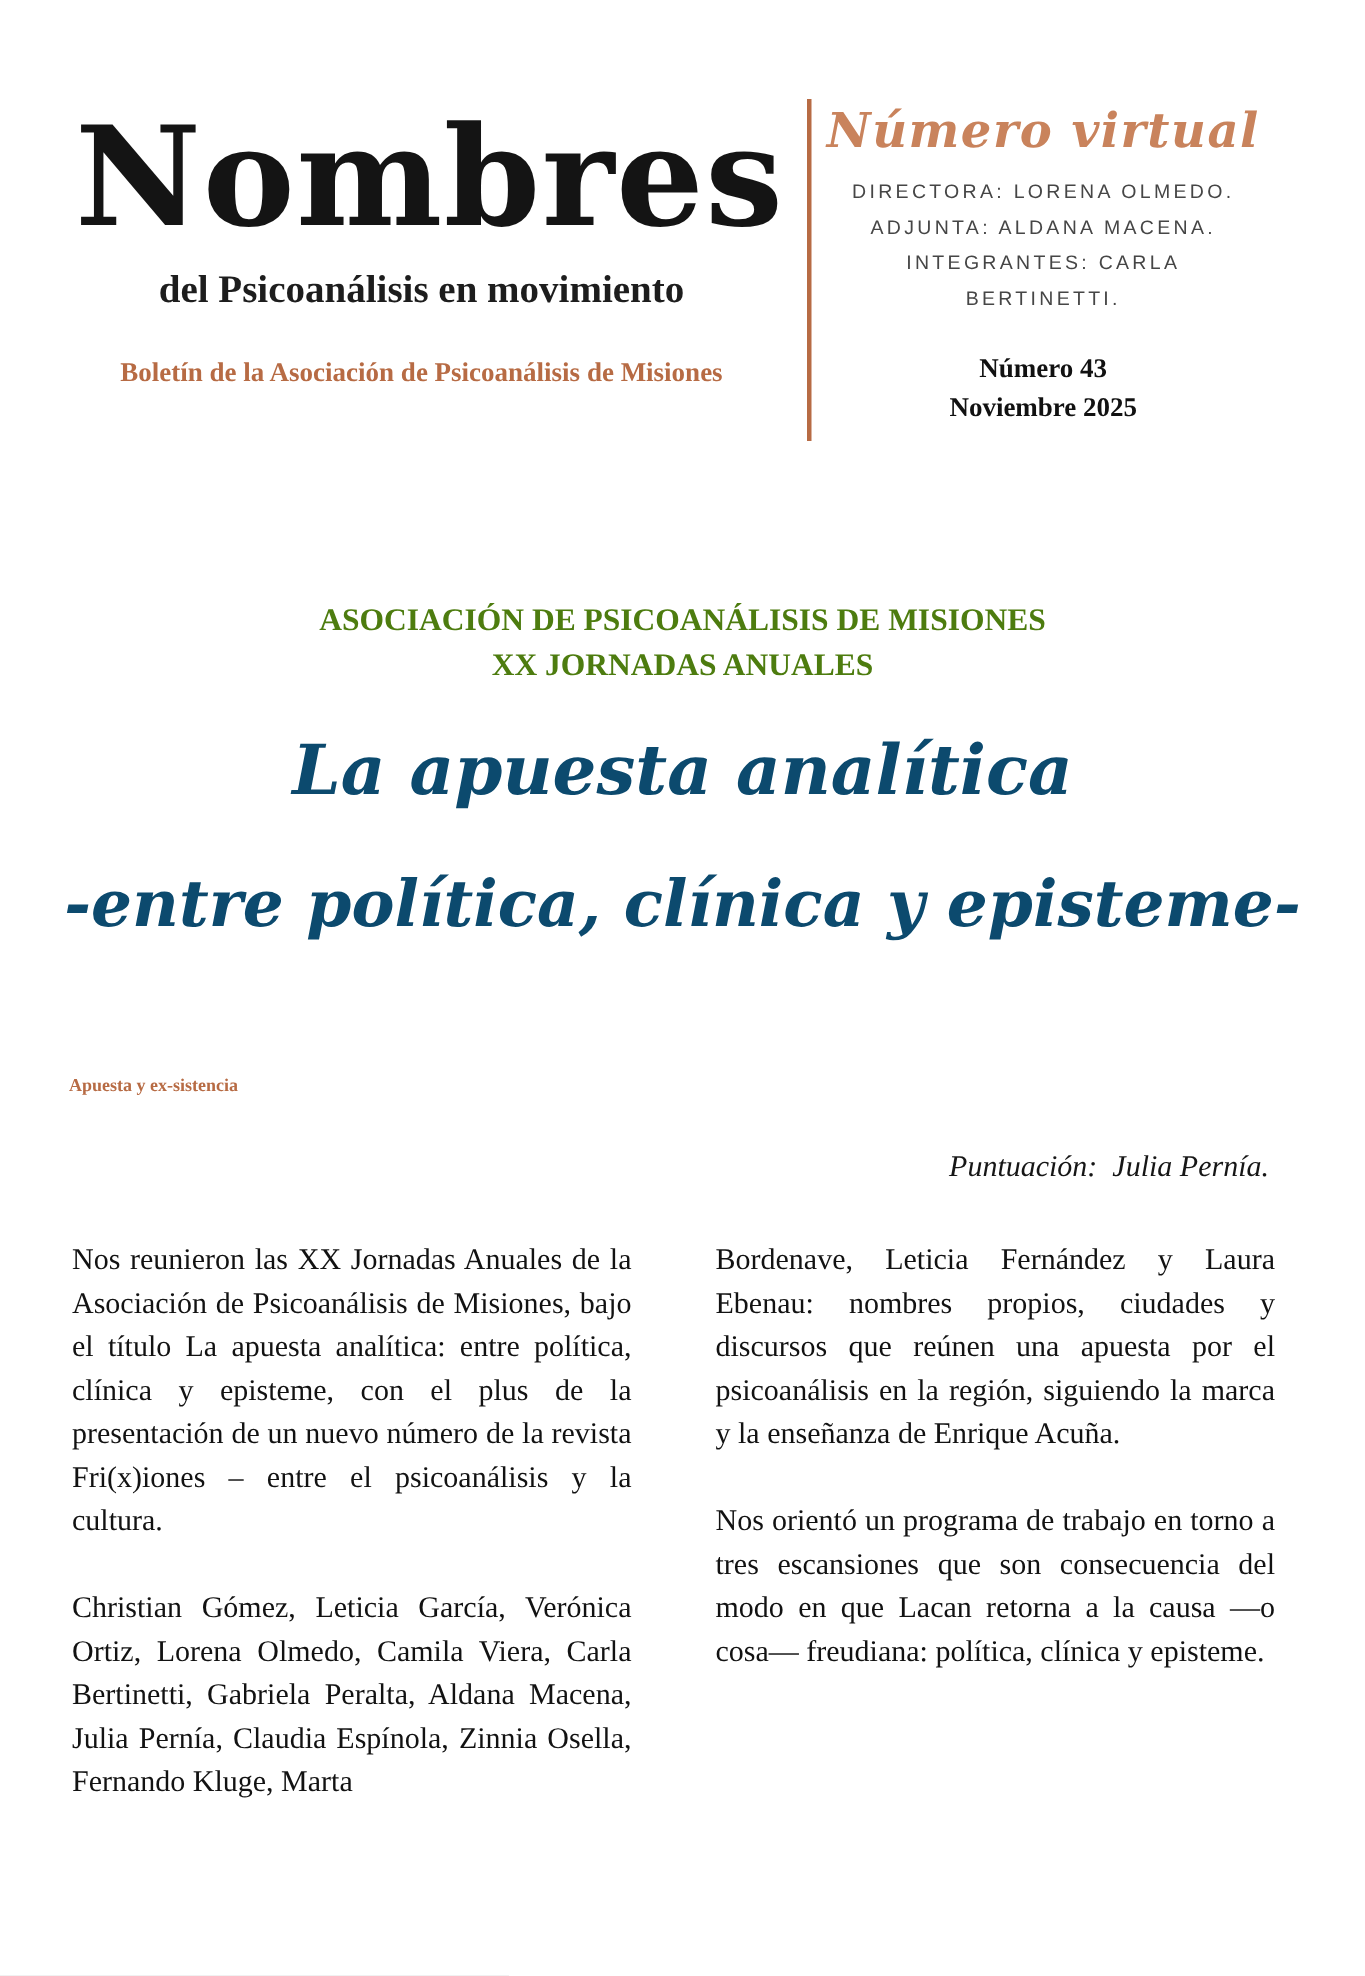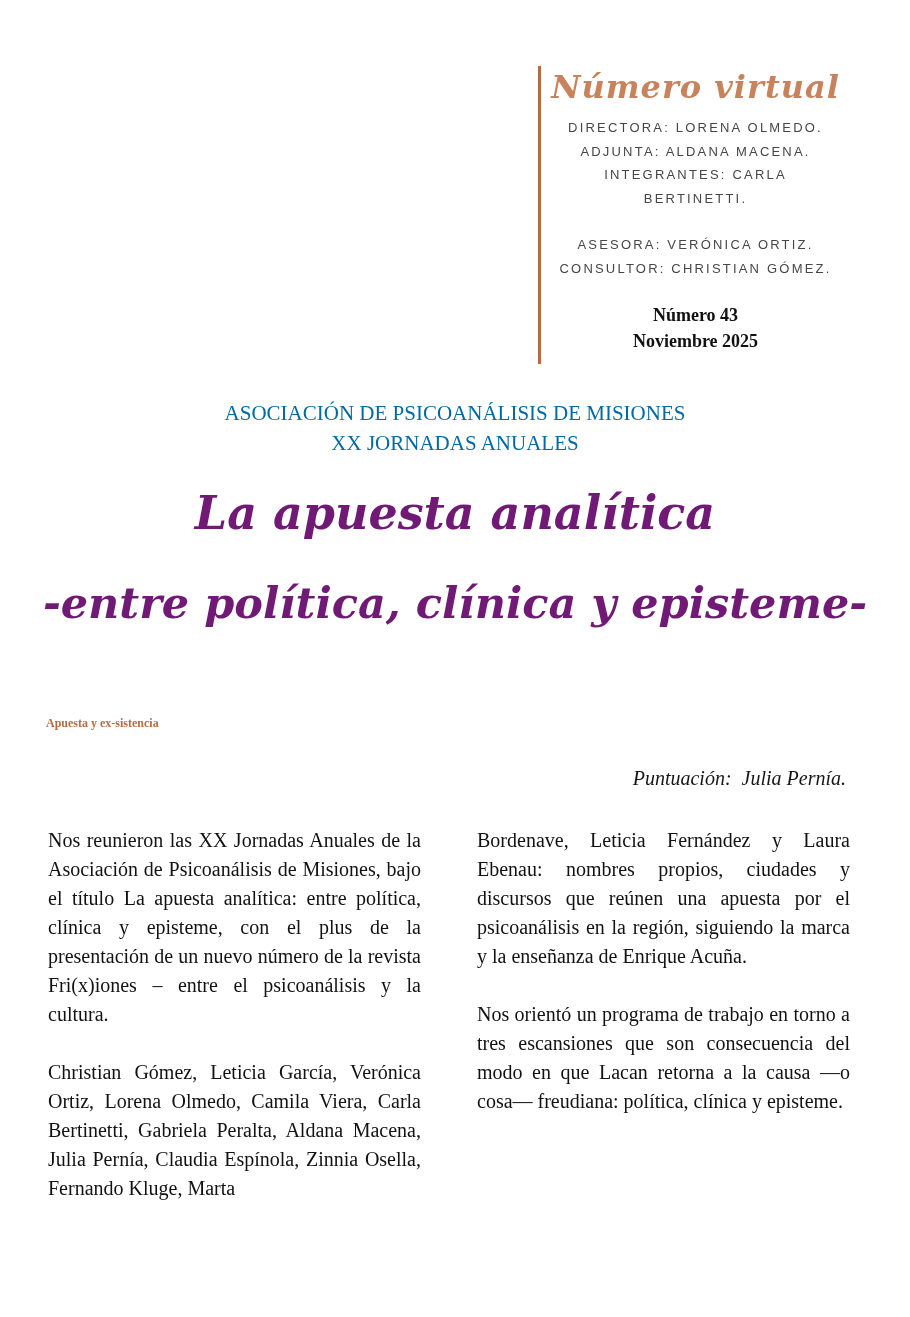--- a/index.html
+++ b/index.html
@@ -78,32 +78,32 @@
     line-height:26px;
     color:#111;
   }
 
   
   .event-header{
     position:absolute;left:0;top:398px;width:100%;
     text-align:center;
   }
   .event-line{
-    font-weight:400;
+    font-weight:700;
     font-size:21px;
     line-height:30px;
-    color:#0369a1;
+    color:#4d7c0f;
   }
   .script-title-1,.script-title-2{
     position:absolute;left:0;width:100%;
     text-align:center;
     font-family:"DejaVu Serif","Liberation Serif",serif;
     font-style:italic;
     font-weight:700;
-    color:#701a75;
+    color:#0c4a6e;
   }
   .script-title-1{top:486px;font-size:46px;}
   .script-title-2{top:578px;font-size:43px;}
 
   
   .article-heading{
     position:absolute;left:46px;top:716px;
     font-weight:700;
     font-size:12px;
     color:var(--accent);
@@ -126,31 +126,32 @@
     text-align:justify;
     color:#121212;
   }
   .body-paragraph + .body-paragraph{margin-top:29px;}
 </style>
 </head>
 <body>
 
 <div class="page">
 
+  <div class="masthead">
+    <div class="masthead-title">Nombres</div>
+    <div class="masthead-subtitle">del Psicoanálisis en movimiento</div>
+    <div class="masthead-tagline">Boletín de la Asociación de Psicoanálisis de Misiones</div>
+  </div>
 
   <div class="edition-panel">
     <div class="edition-label">Número virtual</div>
     <div class="staff-list">
       <div class="staff-line">DIRECTORA: LORENA OLMEDO.</div>
       <div class="staff-line">ADJUNTA: ALDANA MACENA.</div>
       <div class="staff-line">INTEGRANTES: CARLA BERTINETTI.</div>
-    </div>
-    <div class="advisor-list">
-      <div class="staff-line">ASESORA: VERÓNICA ORTIZ.</div>
-      <div class="staff-line">CONSULTOR: CHRISTIAN GÓMEZ.</div>
     </div>
     <div class="issue-block">
       <div class="issue-line">Número 43</div>
       <div class="issue-line">Noviembre 2025</div>
     </div>
   </div>
 
   <div class="event-header">
     <div class="event-line">ASOCIACIÓN DE PSICOANÁLISIS DE MISIONES</div>
     <div class="event-line">XX JORNADAS ANUALES</div>

